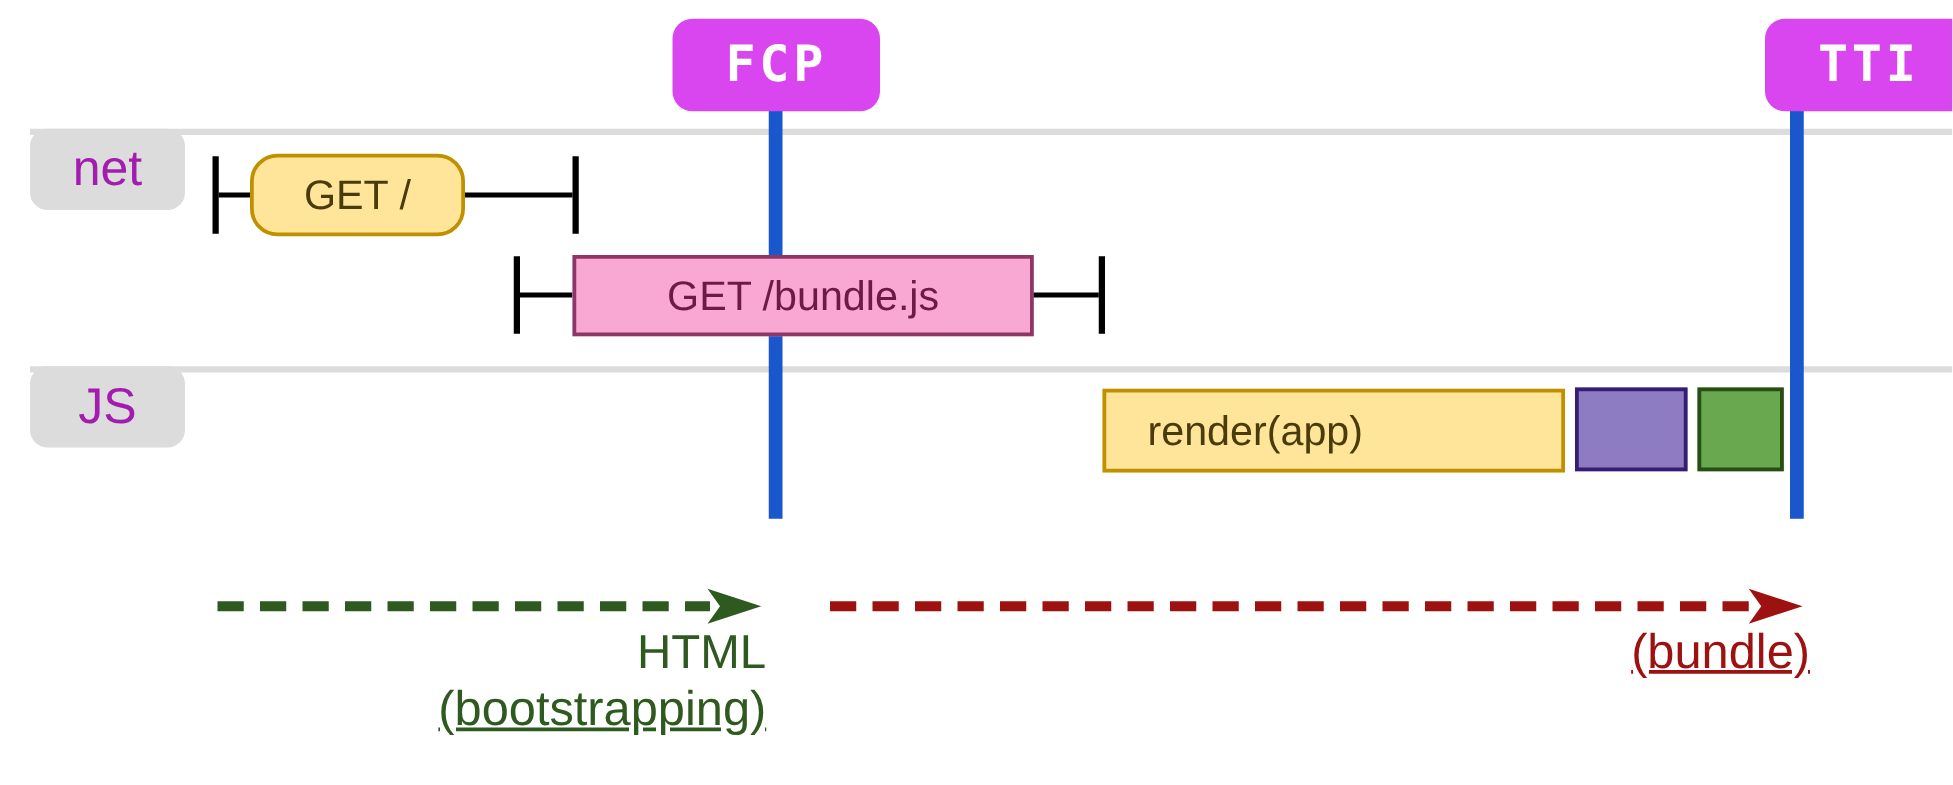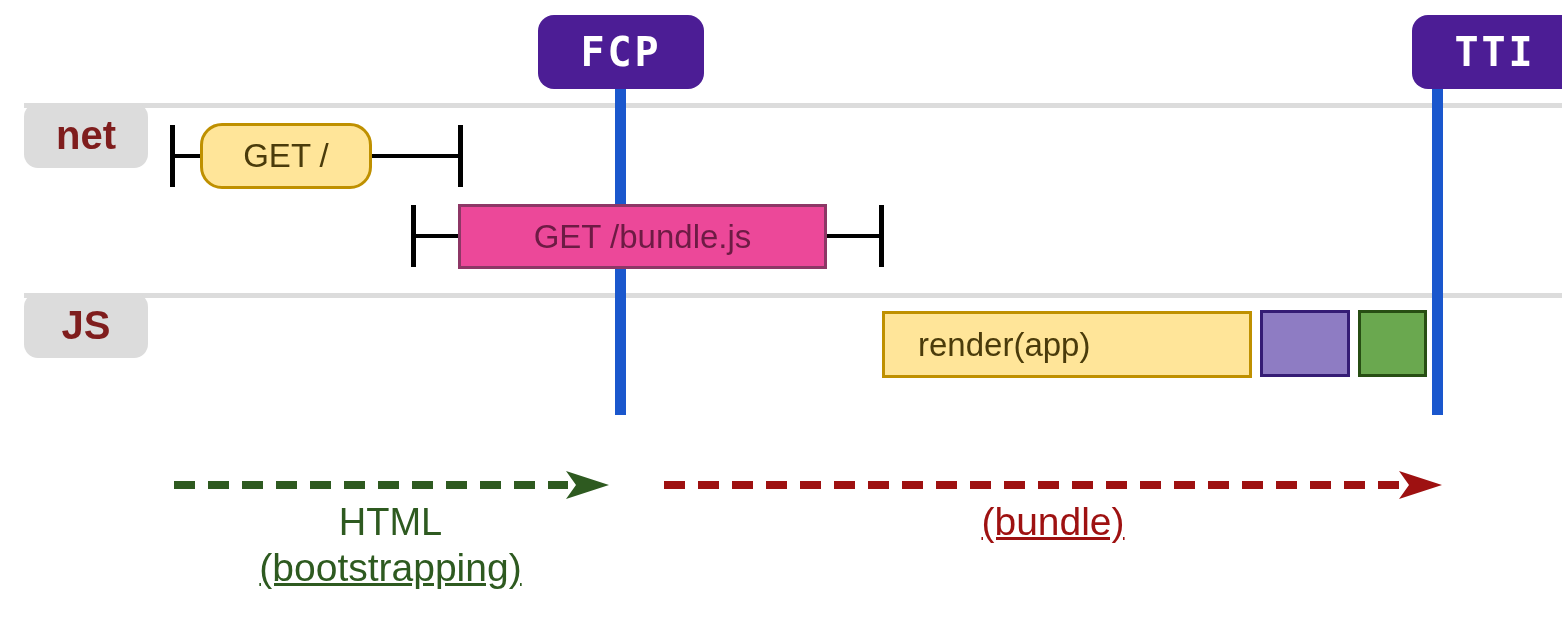--- a/index.html
+++ b/index.html
@@ -7,47 +7,47 @@
     position:relative;
     width:1562px;height:628px;
     background:#ffffff;
     overflow:hidden;
     font-family:"Liberation Sans", sans-serif;
   }
   
   .lane-line{position:absolute;height:5px;background:#dcdcdc;z-index:0;}
   .lane-label{
     position:absolute;background:#dcdcdc;border-radius:14px;
-    color:#7f1d1d;font-size:40px;
-    display:flex;align-items:center;justify-content:center;z-index:2;font-weight:bold;
+    color:#a21caf;font-size:40px;
+    display:flex;align-items:center;justify-content:center;z-index:2;
   }
   
   .marker-line{position:absolute;width:11px;background:#1a57cd;z-index:1;}
   .badge{
-    position:absolute;background:#4c1d95;color:#ffffff;border-radius:16px;
+    position:absolute;background:#d946ef;color:#ffffff;border-radius:16px;
     font-family:"DejaVu Sans Mono", monospace;font-weight:bold;
     font-size:40px;letter-spacing:3px;
     display:flex;align-items:center;justify-content:center;z-index:3;
   }
   
   .task-box{
     position:absolute;box-sizing:border-box;border:3px solid;
     display:flex;align-items:center;justify-content:center;
     font-size:33px;z-index:2;white-space:nowrap;
   }
   .box-yellow{background:#ffe599;border-color:#bf9000;color:#4a3b0b;}
-  .box-pink{background:#ec4899;border-color:#8d3766;color:#6d1b44;}
+  .box-pink{background:#f9a8d4;border-color:#8d3766;color:#6d1b44;}
   .box-purple{background:#8e7cc3;border-color:#351c75;}
   .box-green{background:#6aa84f;border-color:#274e13;}
   .align-left{justify-content:flex-start;padding-left:33px;}
   .tick{position:absolute;width:5px;height:62px;background:#000;z-index:2;}
   .conn{position:absolute;height:4px;background:#000;z-index:2;}
   
   .arrow{position:absolute;z-index:2;}
-  .phase-label{position:absolute;text-align:center;z-index:2;}
+  .phase-label{position:absolute;text-align:right;z-index:2;}
   .phase-title{font-size:38px;line-height:1.2;}
   .phase-sub{font-size:39px;line-height:1.15;text-decoration:underline;}
   .phase-green{color:#2e5a20;}
   .phase-red{color:#9e1111;}
 </style>
 </head>
 <body>
 
 <div class="stage">
 

